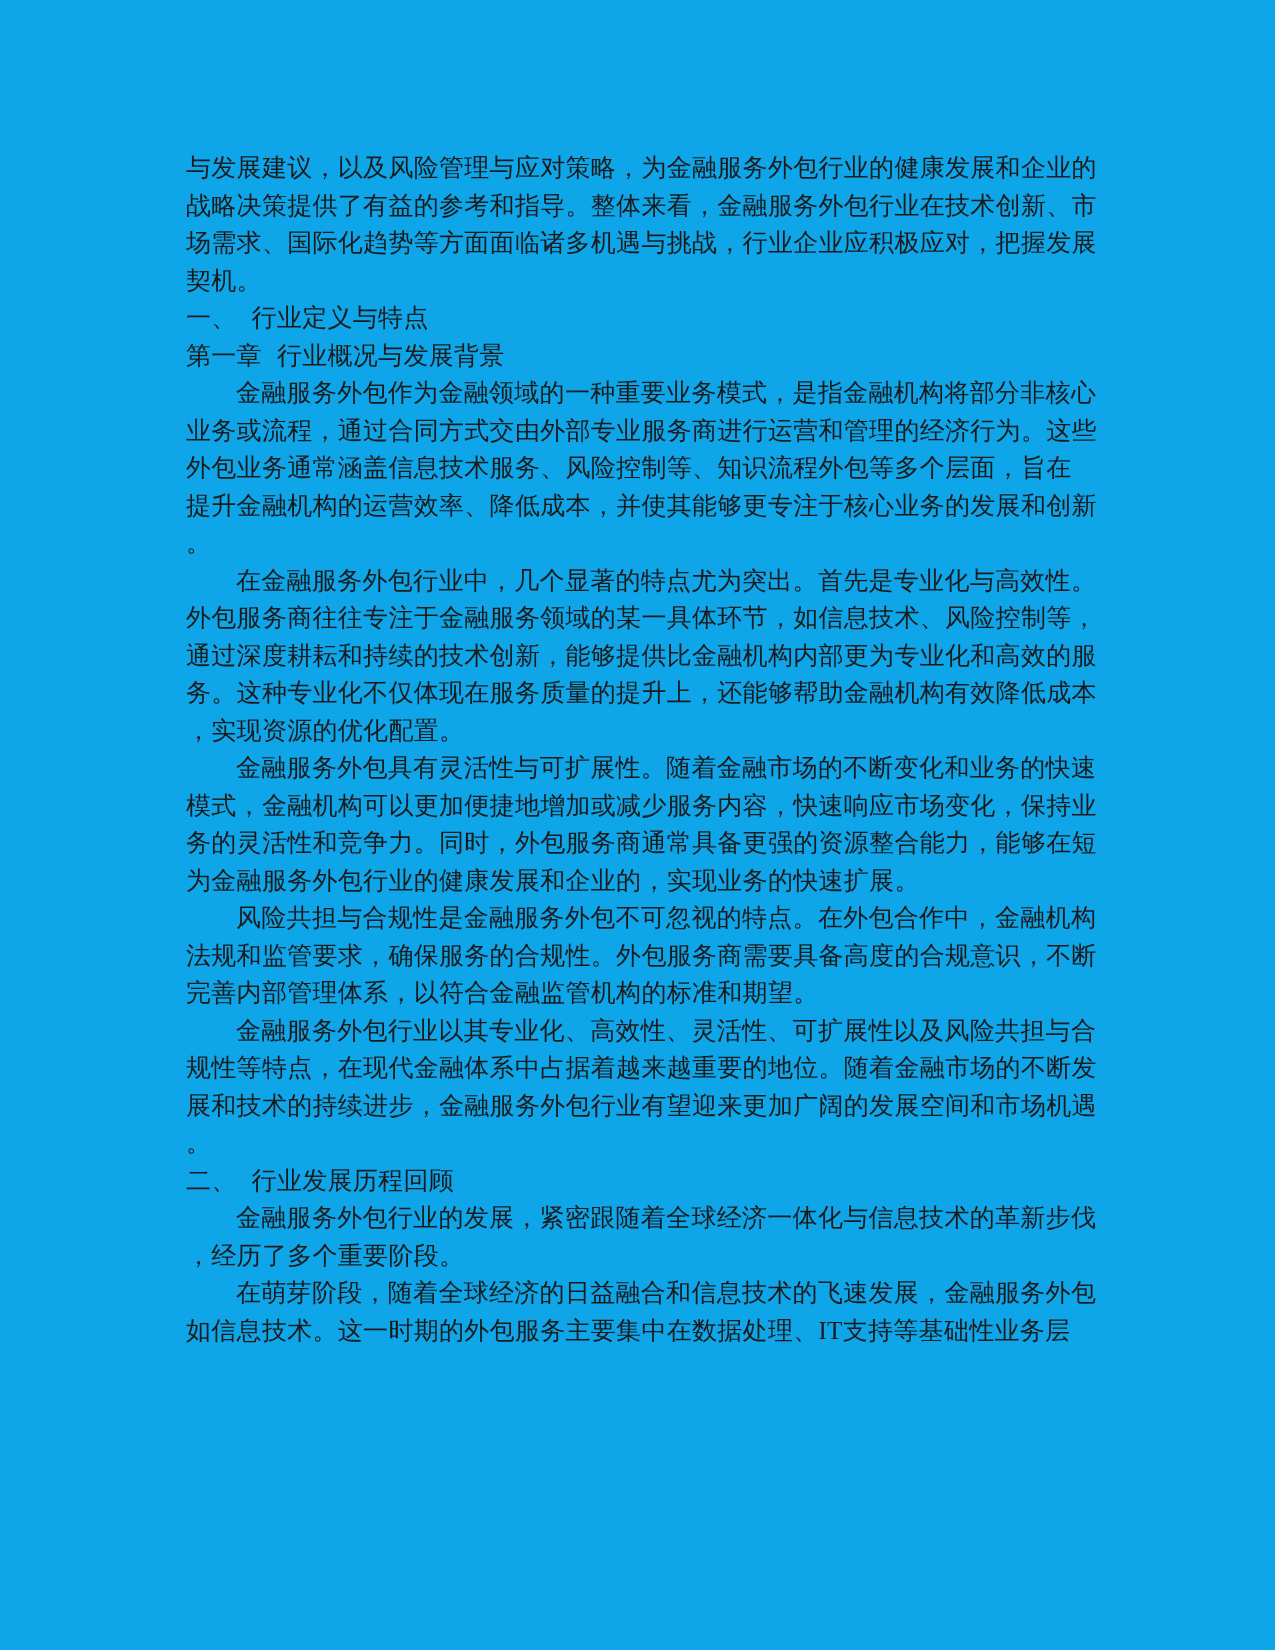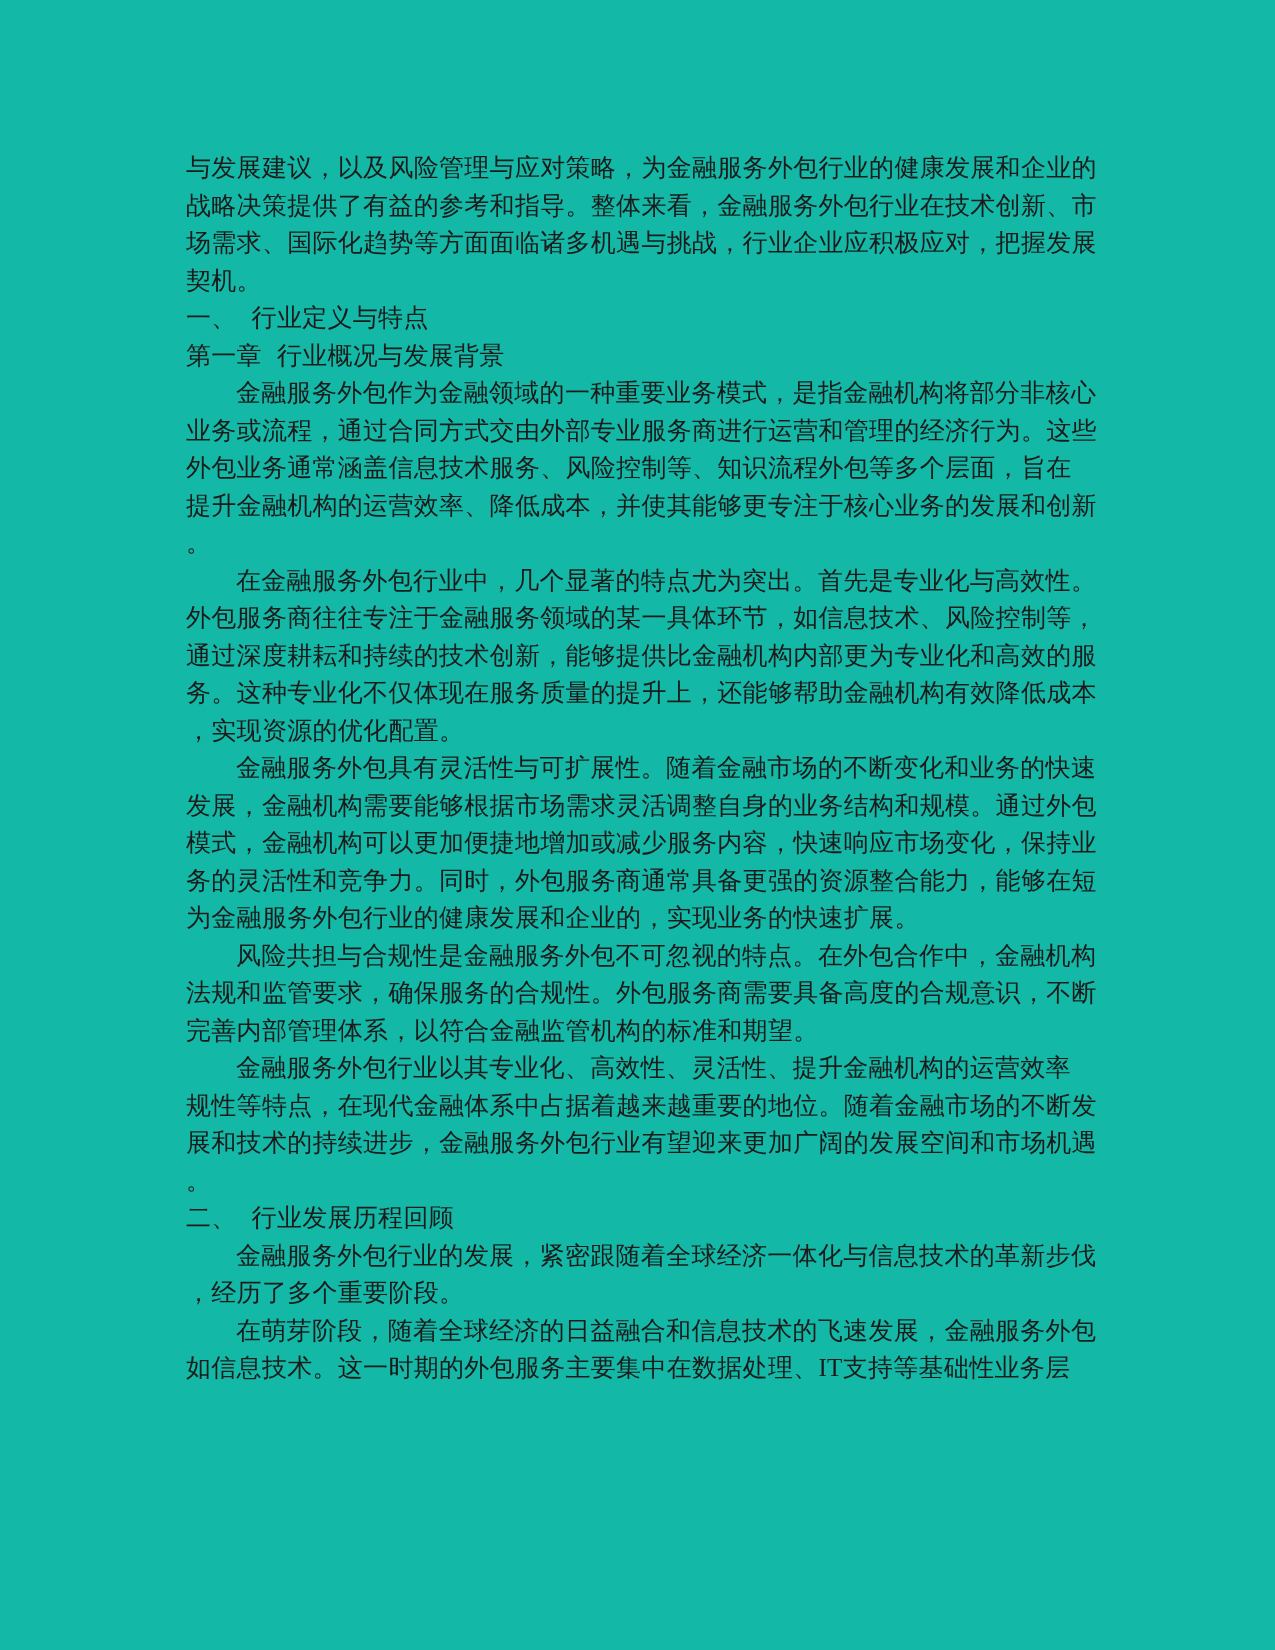--- a/index.html
+++ b/index.html
@@ -4,21 +4,21 @@
 <style>
   html, body {
     margin: 0;
     padding: 0;
     background: #ffffff;
   }
   .page {
     position: relative;
     width: 1275px;
     height: 1650px;
-    background: #14b8a6;
+    background: #0ea5e9;
     overflow: hidden;
   }
   .text-column {
     position: absolute;
     left: 186px;
     top: 149px;
     width: 916px;
     font-family: "Liberation Serif", "DejaVu Serif", serif;
     font-size: 25px;
     line-height: 37.5px;
@@ -51,28 +51,27 @@
       <div class="line">业务或流程，通过合同方式交由外部专业服务商进行运营和管理的经济行为。这些</div>
       <div class="line">外包业务通常涵盖信息技术服务、风险控制等、知识流程外包等多个层面，旨在</div>
       <div class="line">提升金融机构的运营效率、降低成本，并使其能够更专注于核心业务的发展和创新</div>
       <div class="line">。</div>
       <div class="line indent">在金融服务外包行业中，几个显著的特点尤为突出。首先是专业化与高效性。</div>
       <div class="line">外包服务商往往专注于金融服务领域的某一具体环节，如信息技术、风险控制等，</div>
       <div class="line">通过深度耕耘和持续的技术创新，能够提供比金融机构内部更为专业化和高效的服</div>
       <div class="line">务。这种专业化不仅体现在服务质量的提升上，还能够帮助金融机构有效降低成本</div>
       <div class="line">，实现资源的优化配置。</div>
       <div class="line indent">金融服务外包具有灵活性与可扩展性。随着金融市场的不断变化和业务的快速</div>
-      <div class="line">发展，金融机构需要能够根据市场需求灵活调整自身的业务结构和规模。通过外包</div>
       <div class="line">模式，金融机构可以更加便捷地增加或减少服务内容，快速响应市场变化，保持业</div>
       <div class="line">务的灵活性和竞争力。同时，外包服务商通常具备更强的资源整合能力，能够在短</div>
       <div class="line">为金融服务外包行业的健康发展和企业的，实现业务的快速扩展。</div>
       <div class="line indent">风险共担与合规性是金融服务外包不可忽视的特点。在外包合作中，金融机构</div>
       <div class="line">法规和监管要求，确保服务的合规性。外包服务商需要具备高度的合规意识，不断</div>
       <div class="line">完善内部管理体系，以符合金融监管机构的标准和期望。</div>
-      <div class="line indent">金融服务外包行业以其专业化、高效性、灵活性、提升金融机构的运营效率</div>
+      <div class="line indent">金融服务外包行业以其专业化、高效性、灵活性、可扩展性以及风险共担与合</div>
       <div class="line">规性等特点，在现代金融体系中占据着越来越重要的地位。随着金融市场的不断发</div>
       <div class="line">展和技术的持续进步，金融服务外包行业有望迎来更加广阔的发展空间和市场机遇</div>
       <div class="line">。</div>
       <div class="line"><span>二、</span><span class="h-title">行业发展历程回顾</span></div>
       <div class="line indent">金融服务外包行业的发展，紧密跟随着全球经济一体化与信息技术的革新步伐</div>
       <div class="line">，经历了多个重要阶段。</div>
       <div class="line indent">在萌芽阶段，随着全球经济的日益融合和信息技术的飞速发展，金融服务外包</div>
       <div class="line">如信息技术。这一时期的外包服务主要集中在数据处理、IT支持等基础性业务层</div>
     </div>
 </div>

